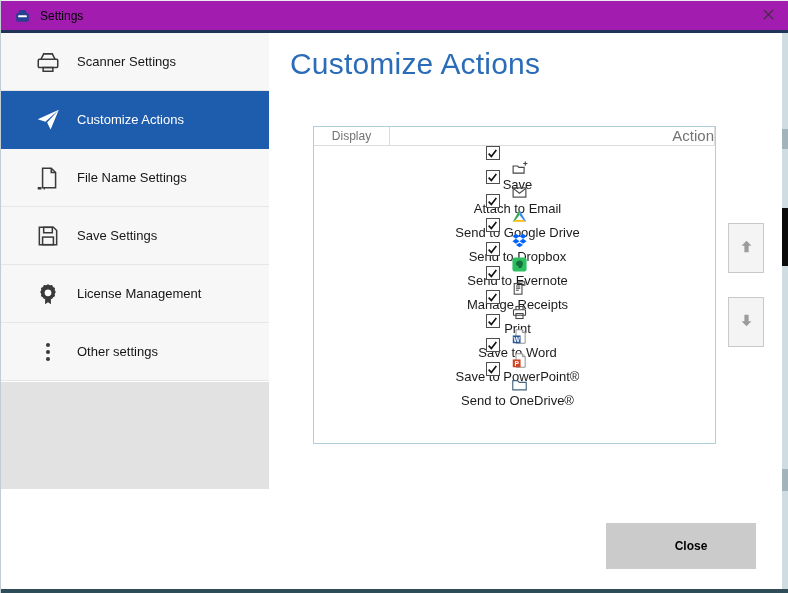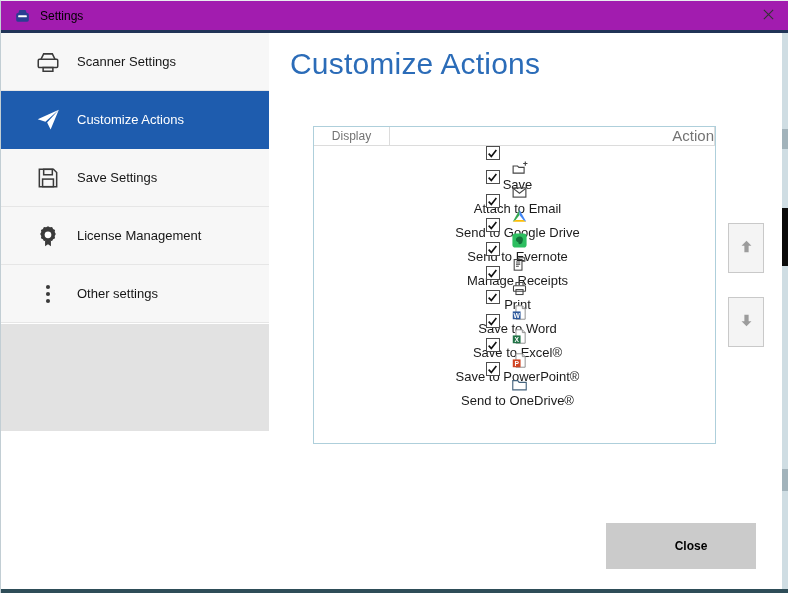--- a/index.html
+++ b/index.html
@@ -109,20 +109,30 @@
     <span class="s-icon">
             <svg viewBox="0 0 24 24" width="26" height="26" fill="#fff">
               <polygon points="22,2.5 2.5,11.2 9.6,13.6 22,2.5 11.2,14.2 14.4,20.8"></polygon>
             </svg>
           </span>
     <span class="s-label">Customize Actions</span>
   </div>
         <div class="side-item">
     <span class="s-icon">
             <svg viewBox="0 0 24 24" width="26" height="26" fill="none" stroke="#3a3a3a" stroke-width="1.4">
+              <path d="M7 3 h8 l4 4 v14 H7 Z"></path>
+              <path d="M15 3 v4 h4"></path>
+              <path d="M2.5 21.5 h3.5 M8 21.5 h1.2" stroke-width="2.4"></path>
+            </svg>
+          </span>
+    <span class="s-label">File Name Settings</span>
+  </div>
+        <div class="side-item">
+    <span class="s-icon">
+            <svg viewBox="0 0 24 24" width="26" height="26" fill="none" stroke="#3a3a3a" stroke-width="1.4">
               <path d="M4 4 h13 l3 3 v13 H4 Z"></path>
               <rect x="8" y="4" width="8" height="5"></rect>
               <rect x="7" y="13" width="10" height="7"></rect>
             </svg>
           </span>
     <span class="s-label">Save Settings</span>
   </div>
         <div class="side-item">
     <span class="s-icon">
             <svg viewBox="0 0 24 24" width="26" height="26">
@@ -196,20 +206,39 @@
             </span>
     </div>
     <span class="a-icon">
             <svg viewBox="0 0 24 24">
               <polygon points="12,2.5 2.5,19.5 6.5,17 12,9.8" fill="#34A853"></polygon>
               <polygon points="2.5,19.5 21.5,19.5 17.5,17 6.5,17" fill="#FBBC04"></polygon>
               <polygon points="21.5,19.5 12,2.5 12,9.8 17.5,17" fill="#4285F4"></polygon>
             </svg>
           </span>
     <span class="a-label">Send to Google Drive</span>
+  </div>
+        <div class="t-row">
+    <div class="cb-cell">
+      <span class="checkbox">
+              <svg viewBox="0 0 12 12" width="11" height="11">
+                <path d="M1.8 6.2 L4.7 9.2 L10.2 2.2" fill="none" stroke="#111" stroke-width="1.8"></path>
+              </svg>
+            </span>
+    </div>
+    <span class="a-icon">
+            <svg viewBox="0 0 24 24" fill="#0062FF">
+              <polygon points="7,2.5 12,6 7,9.5 2,6"></polygon>
+              <polygon points="17,2.5 22,6 17,9.5 12,6"></polygon>
+              <polygon points="7,9.5 12,13 7,16.5 2,13"></polygon>
+              <polygon points="17,9.5 22,13 17,16.5 12,13"></polygon>
+              <polygon points="7,18.3 12,15 17,18.3 12,21.6"></polygon>
+            </svg>
+          </span>
+    <span class="a-label">Send to Dropbox</span>
   </div>
         <div class="t-row">
     <div class="cb-cell">
       <span class="checkbox">
               <svg viewBox="0 0 12 12" width="11" height="11">
                 <path d="M1.8 6.2 L4.7 9.2 L10.2 2.2" fill="none" stroke="#111" stroke-width="1.8"></path>
               </svg>
             </span>
     </div>
     <span class="a-icon">
@@ -264,38 +293,20 @@
     </div>
     <span class="a-icon">
             <svg viewBox="0 0 24 24">
               <path d="M7 2.5 h9 l4 4 V21.5 H7 Z" fill="#fff" stroke="#8a8a8a" stroke-width="1.3"></path>
               <path d="M16 2.5 v4 h4" fill="none" stroke="#8a8a8a" stroke-width="1.3"></path>
               <rect x="2.5" y="10.5" width="11" height="11" fill="#2B579A"></rect>
               <text x="8" y="19.6" font-size="9.5" font-weight="bold" fill="#fff" text-anchor="middle" font-family="sans-serif">W</text>
             </svg>
           </span>
     <span class="a-label">Save to Word</span>
-  </div>
-        <div class="t-row">
-    <div class="cb-cell">
-      <span class="checkbox">
-              <svg viewBox="0 0 12 12" width="11" height="11">
-                <path d="M1.8 6.2 L4.7 9.2 L10.2 2.2" fill="none" stroke="#111" stroke-width="1.8"></path>
-              </svg>
-            </span>
-    </div>
-    <span class="a-icon">
-            <svg viewBox="0 0 24 24">
-              <path d="M7 2.5 h9 l4 4 V21.5 H7 Z" fill="#fff" stroke="#8a8a8a" stroke-width="1.3"></path>
-              <path d="M16 2.5 v4 h4" fill="none" stroke="#8a8a8a" stroke-width="1.3"></path>
-              <rect x="2.5" y="10.5" width="11" height="11" fill="#217346"></rect>
-              <text x="8" y="19.6" font-size="9.5" font-weight="bold" fill="#fff" text-anchor="middle" font-family="sans-serif">X</text>
-            </svg>
-          </span>
-    <span class="a-label">Save to Excel®</span>
   </div>
         <div class="t-row">
     <div class="cb-cell">
       <span class="checkbox">
               <svg viewBox="0 0 12 12" width="11" height="11">
                 <path d="M1.8 6.2 L4.7 9.2 L10.2 2.2" fill="none" stroke="#111" stroke-width="1.8"></path>
               </svg>
             </span>
     </div>
     <span class="a-icon">

